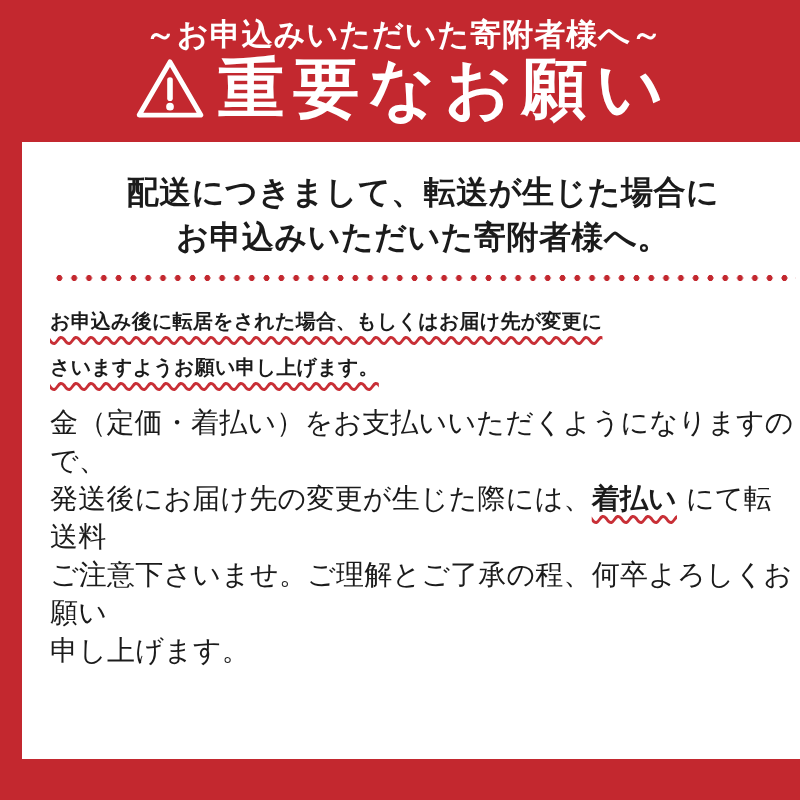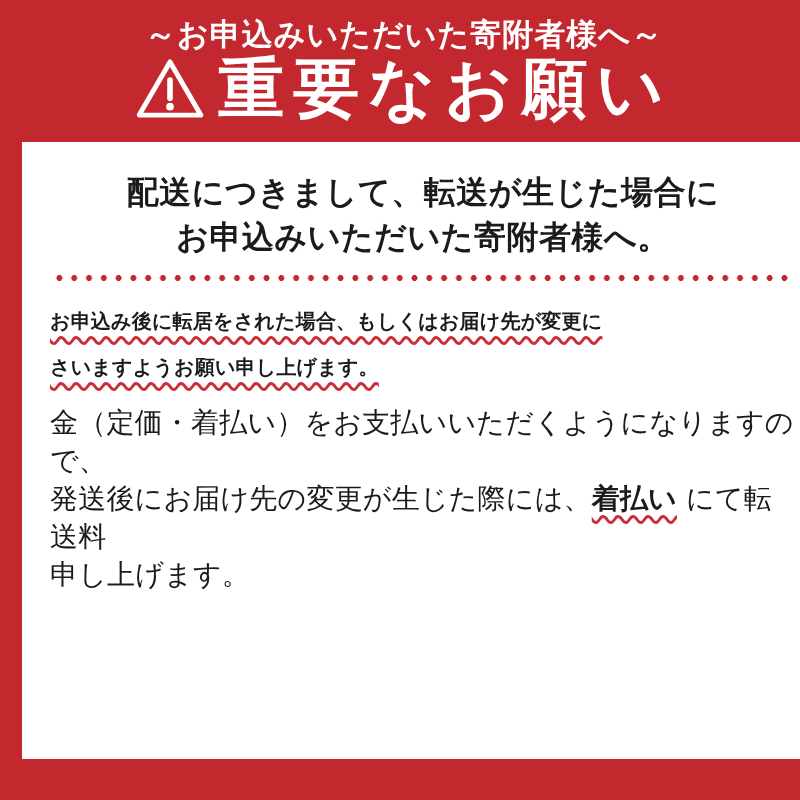--- a/index.html
+++ b/index.html
@@ -142,17 +142,18 @@
     <div class="dotted-divider"></div>
 
     <div class="bold-para">
       <div><span class="wavy">お申込み後に転居をされた場合、もしくはお届け先が変更に</span></div>
       <div><span class="wavy">さいますようお願い申し上げます。</span></div>
     </div>
 
     <div class="normal-para">
       <div>金（定価・着払い）をお支払いいただくようになりますので、</div>
       <div><span>発送後にお届け先の変更が生じた際には、</span><span class="emphasis">着払い</span><span> にて転送料</span></div>
+      <div>ご注意下さいませ。ご理解とご了承の程、何卒よろしくお願い</div>
       <div>申し上げます。</div>
     </div>
 
   </div>
 </div>
 
 </body></html>

